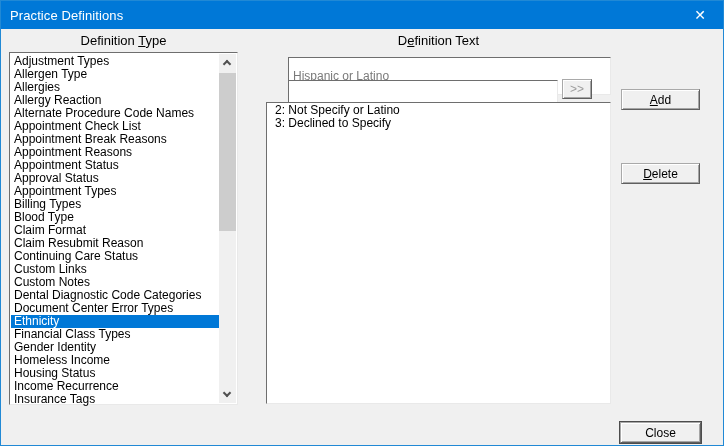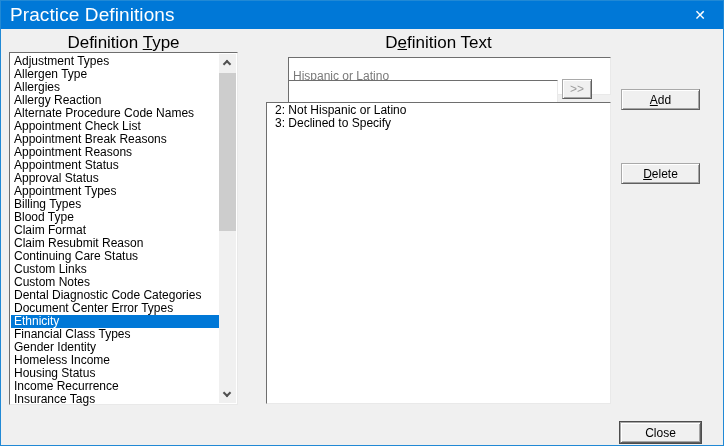--- a/index.html
+++ b/index.html
@@ -11,28 +11,28 @@
   }
   .dialog {
     position:absolute; left:0; top:0; width:722px; height:444px;
     background:#f0f0f0; border:1px solid #2189d5;
   }
   
   .titlebar {
     position:absolute; left:0; top:0; right:0; height:28px;
     background:#0078d7; color:#fff; display:flex; align-items:center;
   }
-  .title { padding-left:9px; font-size:19px; letter-spacing:.1px; }
+  .title { padding-left:9px; font-size:13px; letter-spacing:.1px; }
   .close-btn {
     margin-left:auto; width:46px; height:28px; display:flex;
     align-items:center; justify-content:center; cursor:default;
   }
   .close-glyph { color:#fff; font-size:14px; line-height:14px; }
   
-  .label { position:absolute; font-size:17px; color:#000; text-align:center; white-space:nowrap; }
+  .label { position:absolute; font-size:13px; color:#000; text-align:center; white-space:nowrap; }
   .accel { text-decoration:underline; }
   .sunken {
     background:#fff; border:1px solid;
     border-color:#6e6e6e #e9e9e9 #e9e9e9 #6e6e6e;
     box-sizing:border-box;
   }
   .btn {
     position:absolute; box-sizing:border-box;
     background:#f0f0f0; font-size:12px; color:#000;
     border:1px solid; border-color:#a9a9a9 #5f5f5f #5f5f5f #a9a9a9;
@@ -137,21 +137,21 @@
   </div>
 
   <input class="field field-display sunken" style="left: 287px; top: 56px; width: 323px; height: 18px;" readonly="" value="Hispanic or Latino">
 
   <input class="field sunken" style="left: 287px; top: 79px; width: 270px; height: 18px;" value="">
 
   <button class="btn btn-disabled" style="left:561px; top:78px; width:30px; height:20px;">&gt;&gt;</button>
 
   <div class="sunken" style="position:absolute; left:265px; top:101px; width:345px; height:302px;">
     <div class="listbox wide-pad" style="left:1px; top:0; width:343px; height:300px; padding-top:1px;">
-        <div class="lb-item">2: Not Hispanic or Latino</div>
+        <div class="lb-item">2: Not Specify or Latino</div>
         <div class="lb-item">3: Declined to Specify</div>
       </div>
   </div>
 
   <button class="btn" style="left:620px; top:88px; width:79px; height:21px;text-align:center;">
     <span><span class="accel">A</span><span>dd</span></span>
   </button>
 
 
   <button class="btn" style="left:620px; top:162px; width:79px; height:21px;">

